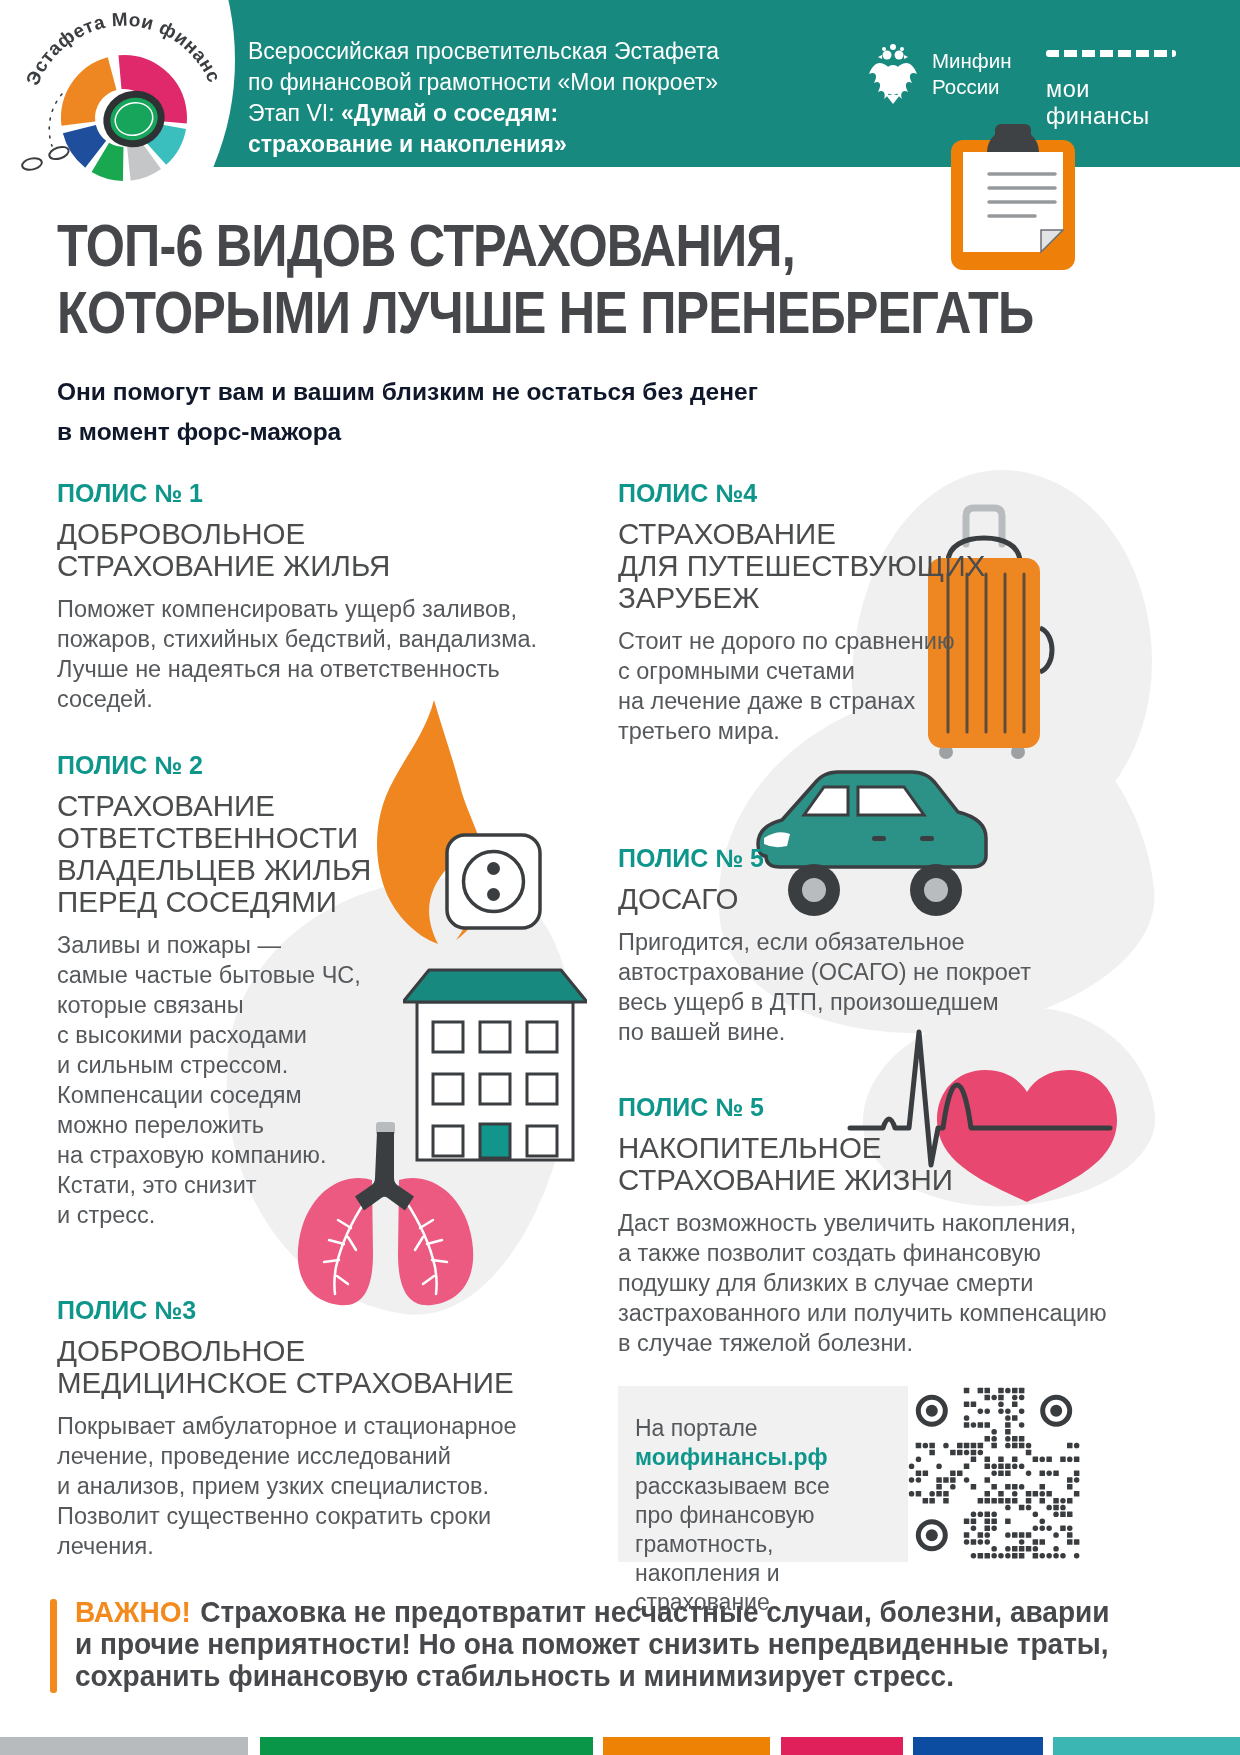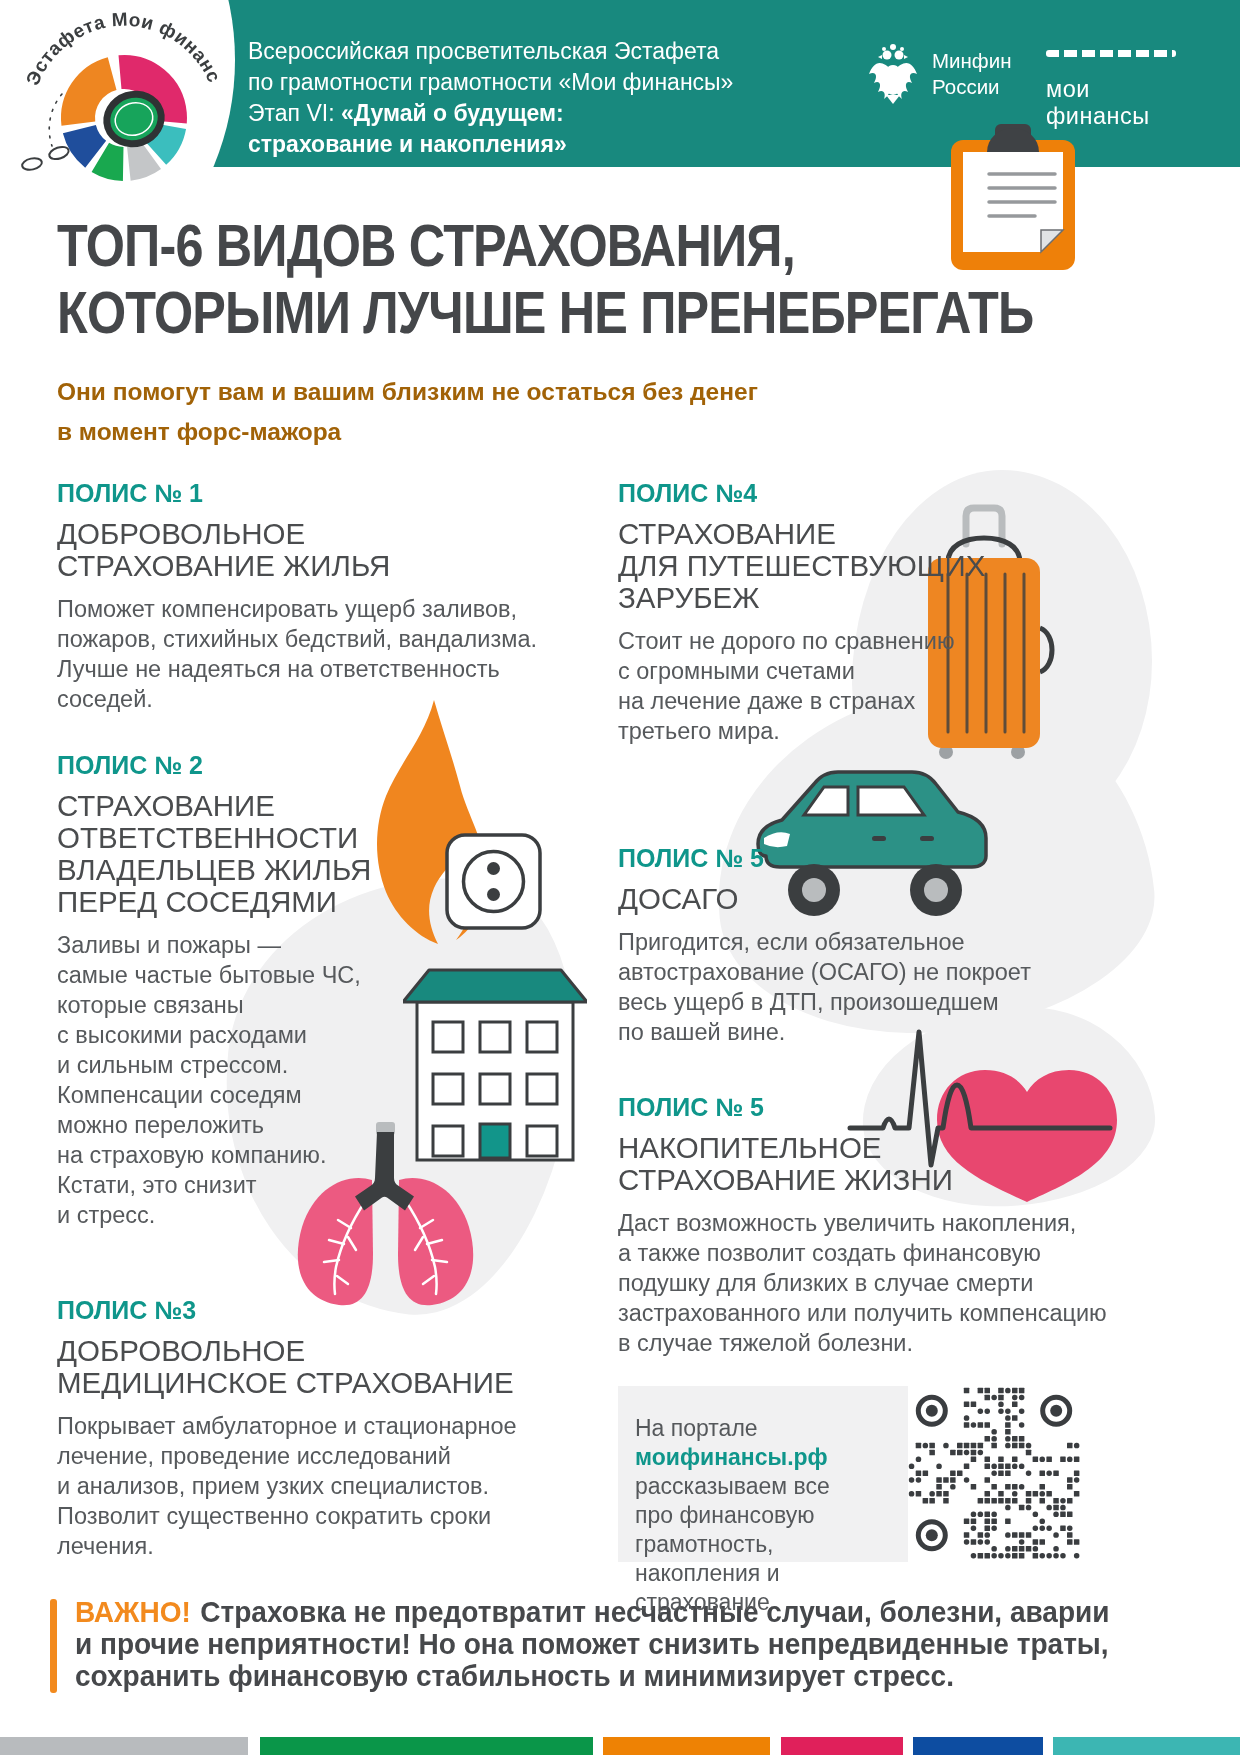--- a/index.html
+++ b/index.html
@@ -16,21 +16,21 @@
   .myfin{position:absolute;left:1046px;top:50px;width:150px;}
   .myfin-dashes{width:130px;height:7px;border-radius:3px;
      background:repeating-linear-gradient(90deg,#fff 0 13px,rgba(0,0,0,0) 13px 18px);}
   .myfin-name{margin-top:19px;color:#fff;font-size:23.5px;font-weight:normal;letter-spacing:.5px;}
   .clipboard{position:absolute;left:943px;top:122px;}
   
   .title{position:absolute;left:57px;top:212px;font-size:60px;line-height:67px;font-weight:bold;
          color:#45474A;white-space:pre-line;letter-spacing:-1px;
          transform:scaleX(.84);transform-origin:left top;}
   .subtitle{position:absolute;left:57px;top:372px;font-size:24.5px;line-height:40px;font-weight:bold;
-            color:#a16207;white-space:pre-line;}
+            color:#0f172a;white-space:pre-line;}
   
   .pol{position:absolute;z-index:5;}
   .pol-label{color:#0F968B;font-weight:bold;font-size:25px;line-height:26px;margin-bottom:12px;}
   .pol-title{color:#4A4C4E;font-weight:normal;font-size:29.5px;line-height:32px;margin-bottom:12px;white-space:pre-line;}
   .pol-body{color:#56595C;font-size:23.5px;line-height:30px;white-space:pre-line;}
   #p1{left:57px;top:480px;} #p2{left:57px;top:752px;} #p3{left:57px;top:1297px;}
   #p4{left:618px;top:480px;} #p5{left:618px;top:845px;} #p6{left:618px;top:1094px;}
   
   .blob{position:absolute;background:#F0F0F1;z-index:1;}
   .blob-left{left:225px;top:872px;width:345px;height:440px;transform:rotate(6deg);
@@ -87,22 +87,22 @@
       <ellipse cx="132" cy="113" rx="19" ry="16" fill="none" stroke="#fff" stroke-width="1.5"></ellipse>
     </g>
 
     <path d="M60,88 C48,102 44,122 50,140" fill="none" stroke="#3B3E40" stroke-width="1.6" stroke-dasharray="2 7" stroke-linecap="round"></path>
     <ellipse cx="30" cy="158" rx="10" ry="5.5" fill="#fff" stroke="#3B3E40" stroke-width="2" transform="rotate(-12 30 158)"></ellipse>
     <ellipse cx="57" cy="147" rx="10" ry="5.5" fill="#fff" stroke="#3B3E40" stroke-width="2" transform="rotate(-18 57 147)"></ellipse>
   </svg>
 
   <div class="hdr-text">
     <div>Всероссийская просветительская Эстафета</div>
-    <div>по грамотности грамотности «Мои финансы»</div>
-    <div><span>Этап VI: </span><b>«Думай о будущем:</b></div>
+    <div>по финансовой грамотности «Мои покроет»</div>
+    <div><span>Этап VI: </span><b>«Думай о соседям:</b></div>
     <div><b>страхование и накопления»</b></div>
   </div>
 
   <svg class="minfin" width="52" height="64" viewBox="0 0 52 64">
     <g fill="#fff">
       <path d="M26,30 C14,16 7,20 2,32 C9,29 11,34 7,41 C13,38 15,43 11,50 C17,47 19,52 17,57 C21,54 24,49 25,44 Z"></path>
       <path d="M26,30 C38,16 45,20 50,32 C43,29 41,34 45,41 C39,38 37,43 41,50 C35,47 33,52 35,57 C31,54 28,49 27,44 Z"></path>
       <ellipse cx="26" cy="38" rx="10" ry="15"></ellipse>
       <circle cx="20" cy="13" r="4.5"></circle>
         <circle cx="32" cy="13" r="4.5"></circle>

